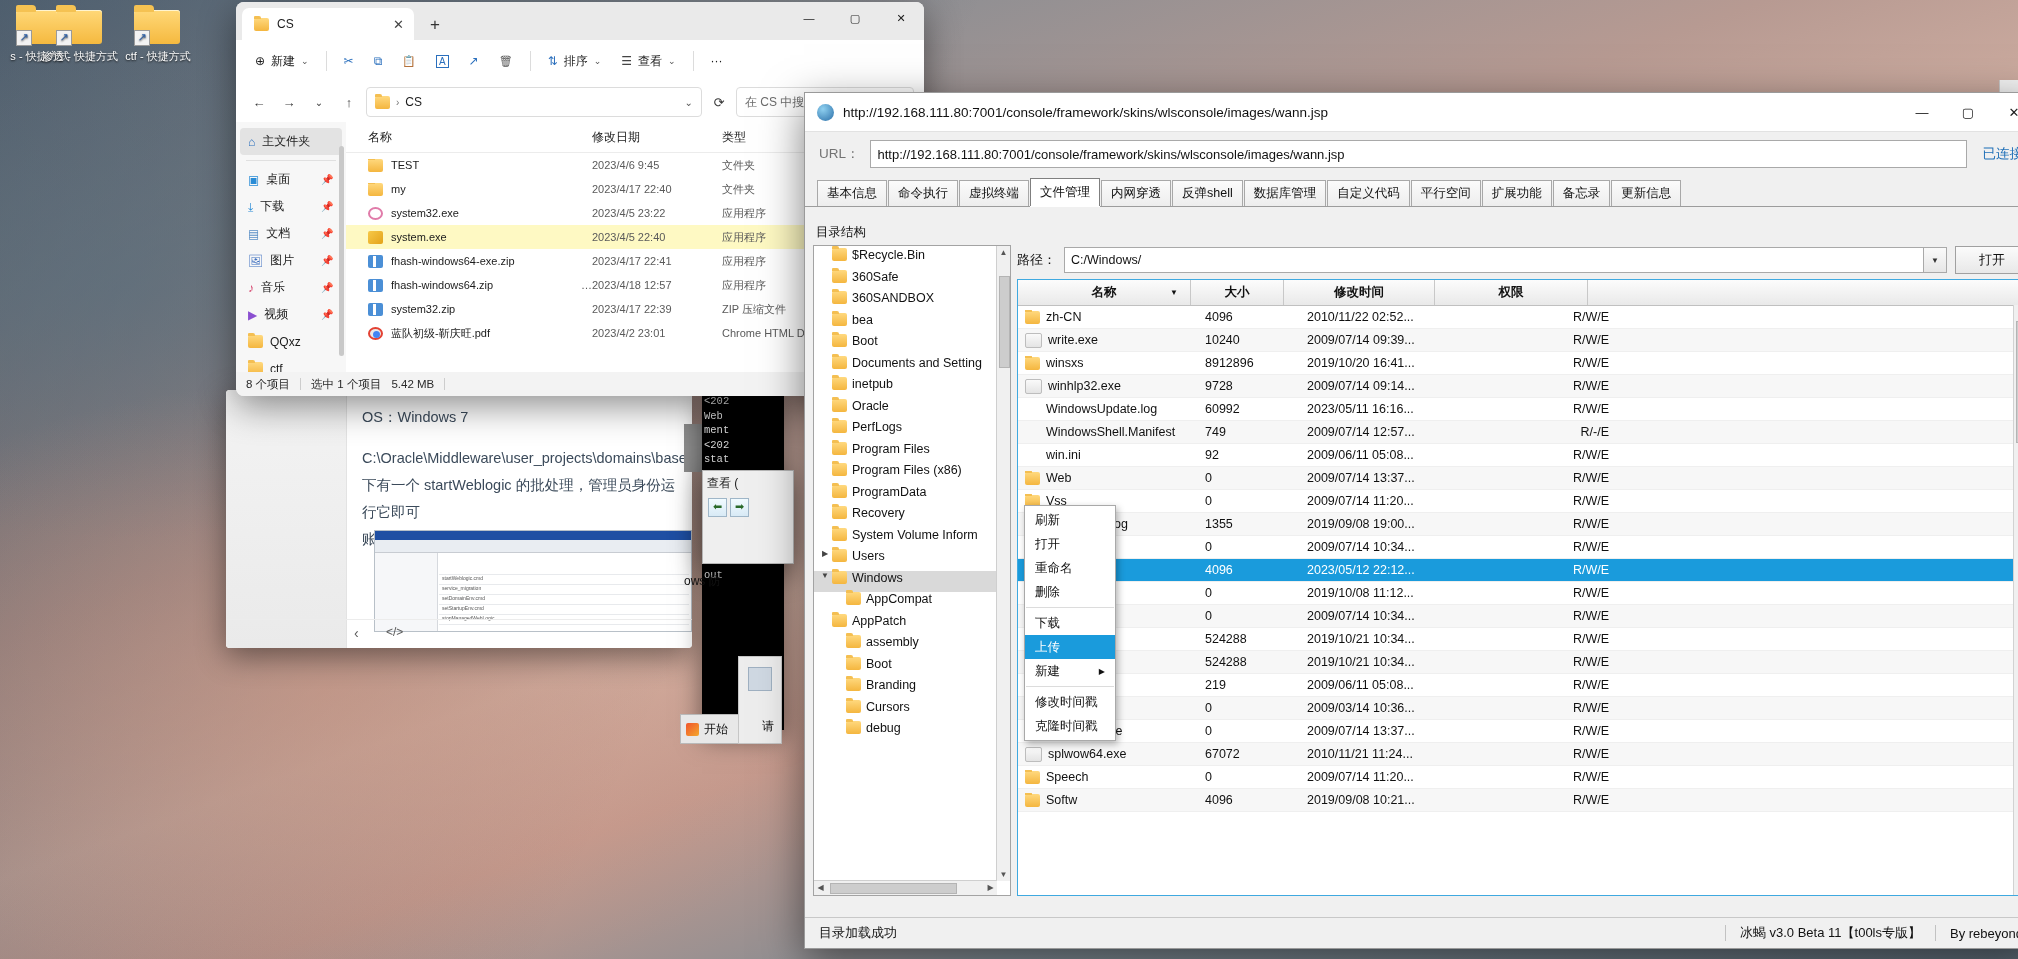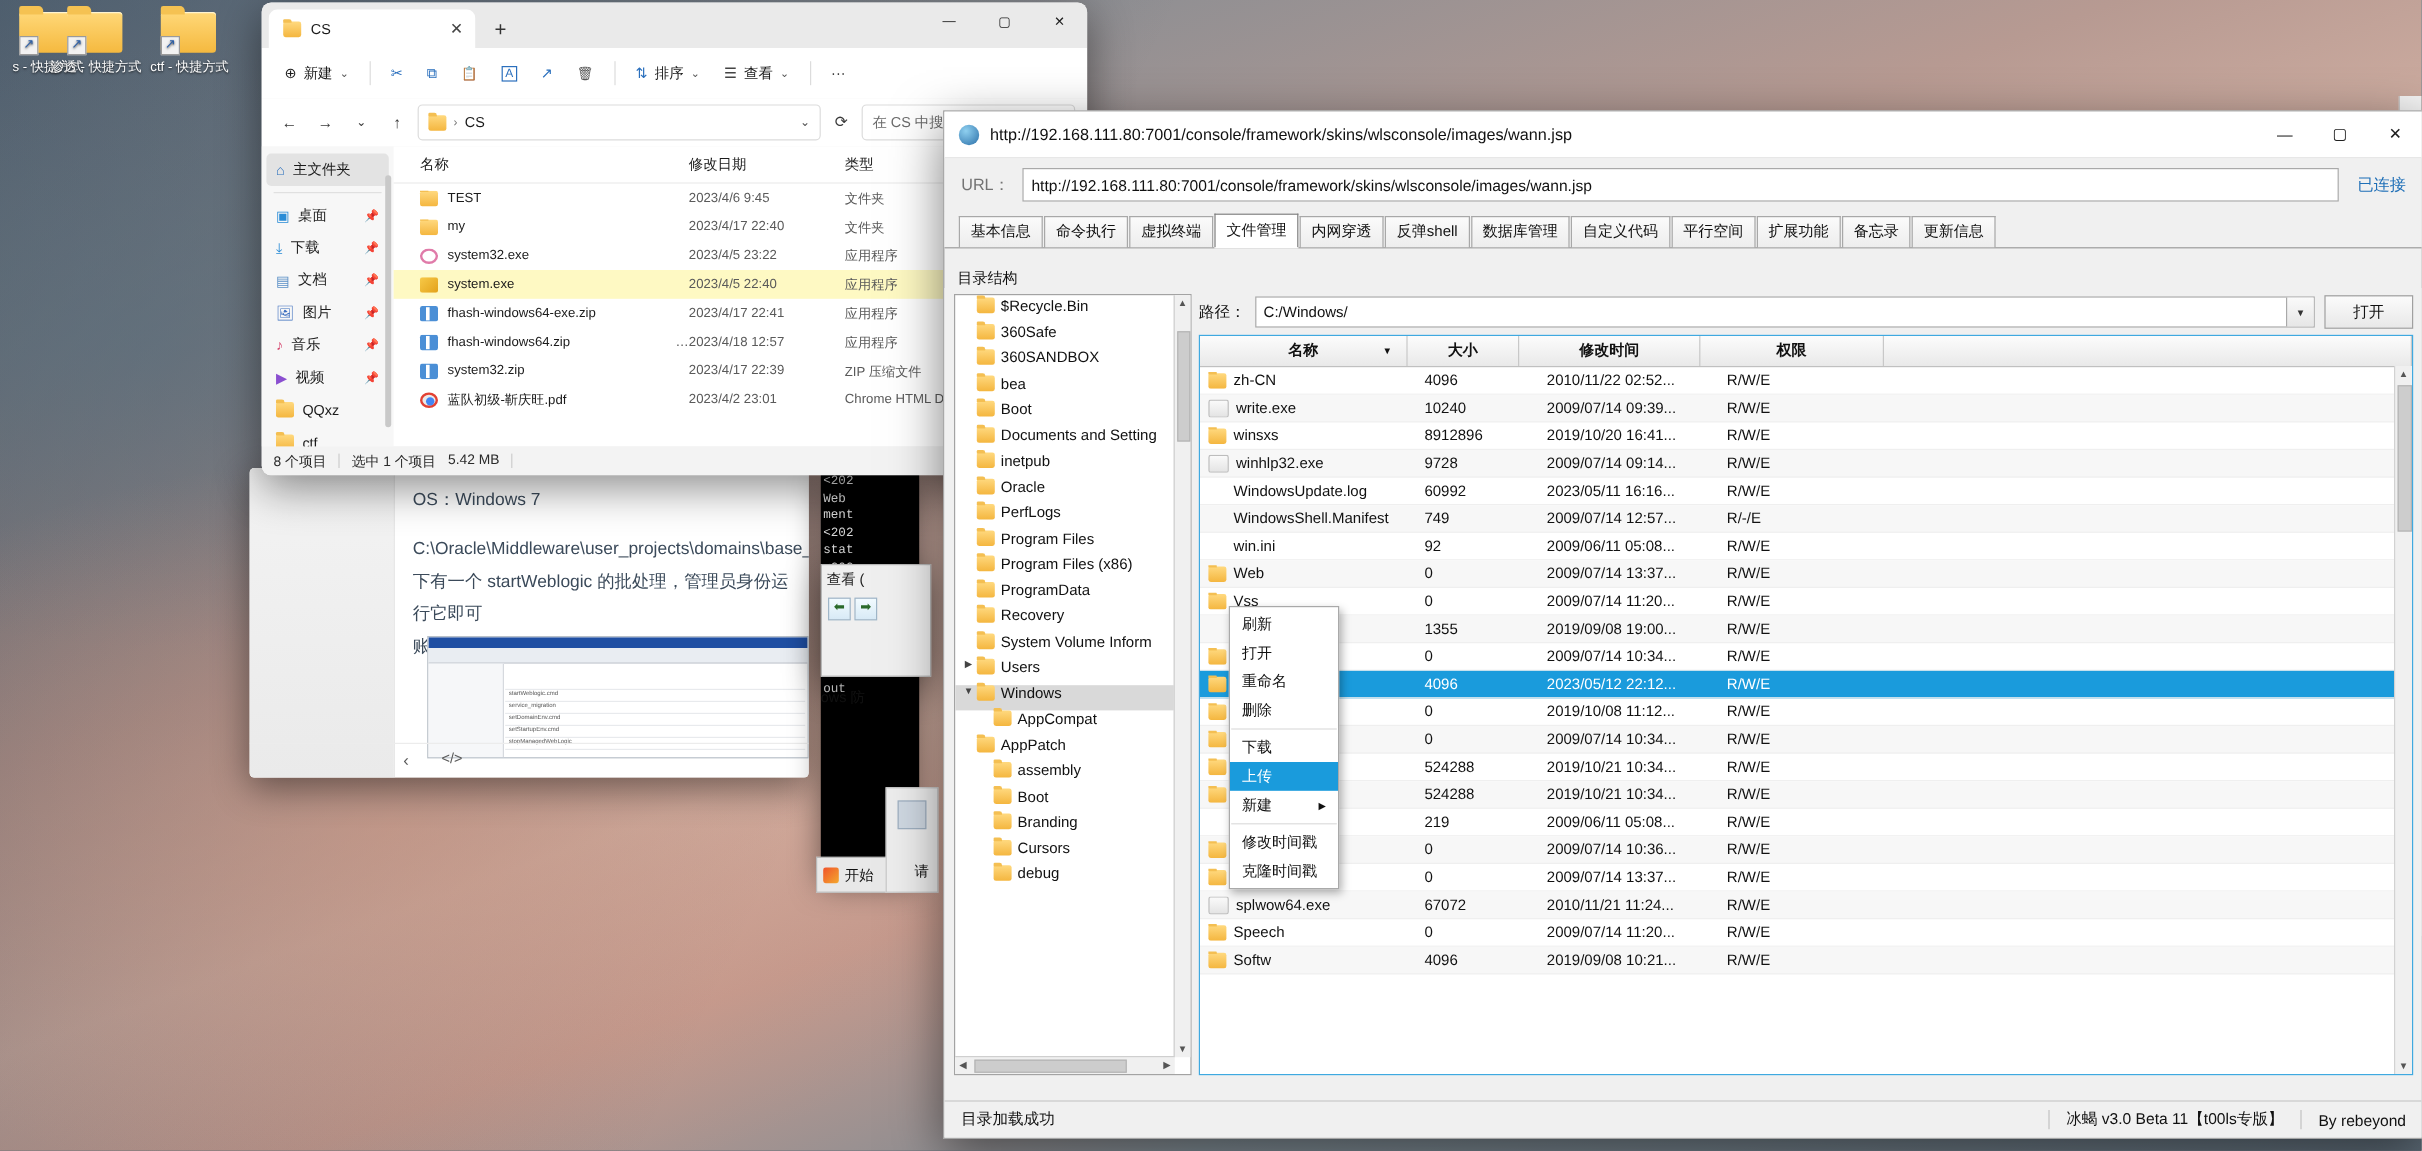--- a/index.html
+++ b/index.html
@@ -23,21 +23,21 @@
   .dicon{position:absolute;width:80px;text-align:center;color:#fff;font-size:11px;
     text-shadow:0 1px 2px rgba(0,0,0,.8);line-height:13px;}
   .dicon .glyph{display:block;width:48px;height:40px;margin:0 auto 4px;position:relative;}
   .folder{position:absolute;left:0;top:4px;width:46px;height:34px;border-radius:3px;
     background:linear-gradient(#ffd878,#f5b93f);box-shadow:inset 0 1px 0 #fff4cf;}
   .folder:before{content:"";position:absolute;left:0;top:-5px;width:20px;height:7px;border-radius:2px 4px 0 0;
     background:#f5c252;}
   .shortcut{position:absolute;left:0;bottom:0;width:14px;height:14px;background:#f2f2f2;border:1px solid #9a9a9a;
     color:#2b5fa8;font-size:11px;line-height:12px;}
   
-  .win{position:absolute;background:#fff;box-shadow:0 8px 30px rgba(0,0,0,.45);}
+  .win{position:absolute;background:#fff;box-shadow:0 8px 30px rgba(0,0,0,.45);margin-left:18px;}
   
   #noteWin{left:208px;top:390px;width:466px;height:258px;background:#fff;border-radius:4px;overflow:hidden;}
   #noteWin .noteBody{position:absolute;inset:0;background:#fff;}
   #noteWin .gutter{position:absolute;left:0;top:0;bottom:0;width:120px;
     background:linear-gradient(#f3f3f3,#eaeaea);border-right:1px solid #e3e3e3;}
   #noteWin .ntext{position:absolute;left:136px;top:14px;right:8px;color:#3b4a5a;font-size:14.5px;line-height:27px;}
   #noteWin .ntext .hl{background:#cfdcec;}
   #noteWin .nimg{position:absolute;left:148px;top:140px;width:316px;height:100px;
     background:#ffffff;border:1px solid #b8c0c8;overflow:hidden;}
   #noteWin .nimg .capBar{height:9px;background:#1f4fa3;}
@@ -154,21 +154,21 @@
   #tool .ghead{display:flex;height:25px;background:linear-gradient(#fcfcfc,#e9e9e9);border-bottom:1px solid #c0c0c0;}
   #tool .gh{border-right:1px solid #c8c8c8;display:flex;align-items:center;justify-content:center;
     font-size:12.5px;color:#111;font-weight:bold;position:relative;}
   #tool .gh .sortarr{position:absolute;right:12px;font-size:8px;}
   #tool .grow{display:flex;height:22px;align-items:center;font-size:12.5px;color:#111;border-bottom:1px solid #efefef;}
   #tool .grow:nth-child(even){background:#f7f7f7;}
   #tool .grow.sel{background:#1a9bdc;color:#fff;}
   #tool .gName{width:172px;display:flex;align-items:center;gap:6px;padding-left:7px;overflow:hidden;white-space:nowrap;}
   #tool .gSize{width:92px;padding-left:8px;}
   #tool .gTime{width:150px;padding-left:10px;}
-  #tool .gPerm{width:152px;text-align:left;}
+  #tool .gPerm{width:152px;text-align:right;}
   #tool .gExtra{flex:1;}
   #tool .gvscroll{position:absolute;right:0;top:25px;bottom:0;width:14px;background:#f0f0f0;border-left:1px solid #d2d2d2;}
   #tool .gvthumb{position:absolute;left:2px;top:16px;width:10px;height:120px;background:#cdcdcd;border:1px solid #b4b4b4;}
   #tool .tstatus{position:absolute;left:0;right:0;bottom:0;height:30px;background:#f0f0f0;border-top:1px solid #c8c8c8;
     display:flex;align-items:center;padding:0 14px;font-size:13px;color:#111;}
   #tool .tstatus .rightinfo{margin-left:auto;display:flex;align-items:center;gap:14px;}
   #tool .tstatus .vdiv{width:1px;height:16px;background:#c2c2c2;}
   
   #ctxmenu{position:absolute;left:1024px;top:505px;width:90px;background:#fff;border:1px solid #a9a9a9;
     box-shadow:2px 3px 7px rgba(0,0,0,.3);padding:2px 0;z-index:50;}
@@ -833,21 +833,21 @@
               <div class="gTime">2009/06/11 05:08...</div>
               <div class="gPerm">R/W/E</div>
               <div class="gExtra"></div>
             </div>
             <div class="grow">
               <div class="gName">
                 <span class="fi fold"></span>
                 <span>system32</span>
               </div>
               <div class="gSize">0</div>
-              <div class="gTime">2009/07/14 10:36...</div>
+              <div class="gTime">2009/03/14 10:36...</div>
               <div class="gPerm">R/W/E</div>
               <div class="gExtra"></div>
             </div>
             <div class="grow">
               <div class="gName">
                 <span class="fi fold"></span>
                 <span>SysMsiCache</span>
               </div>
               <div class="gSize">0</div>
               <div class="gTime">2009/07/14 13:37...</div>

